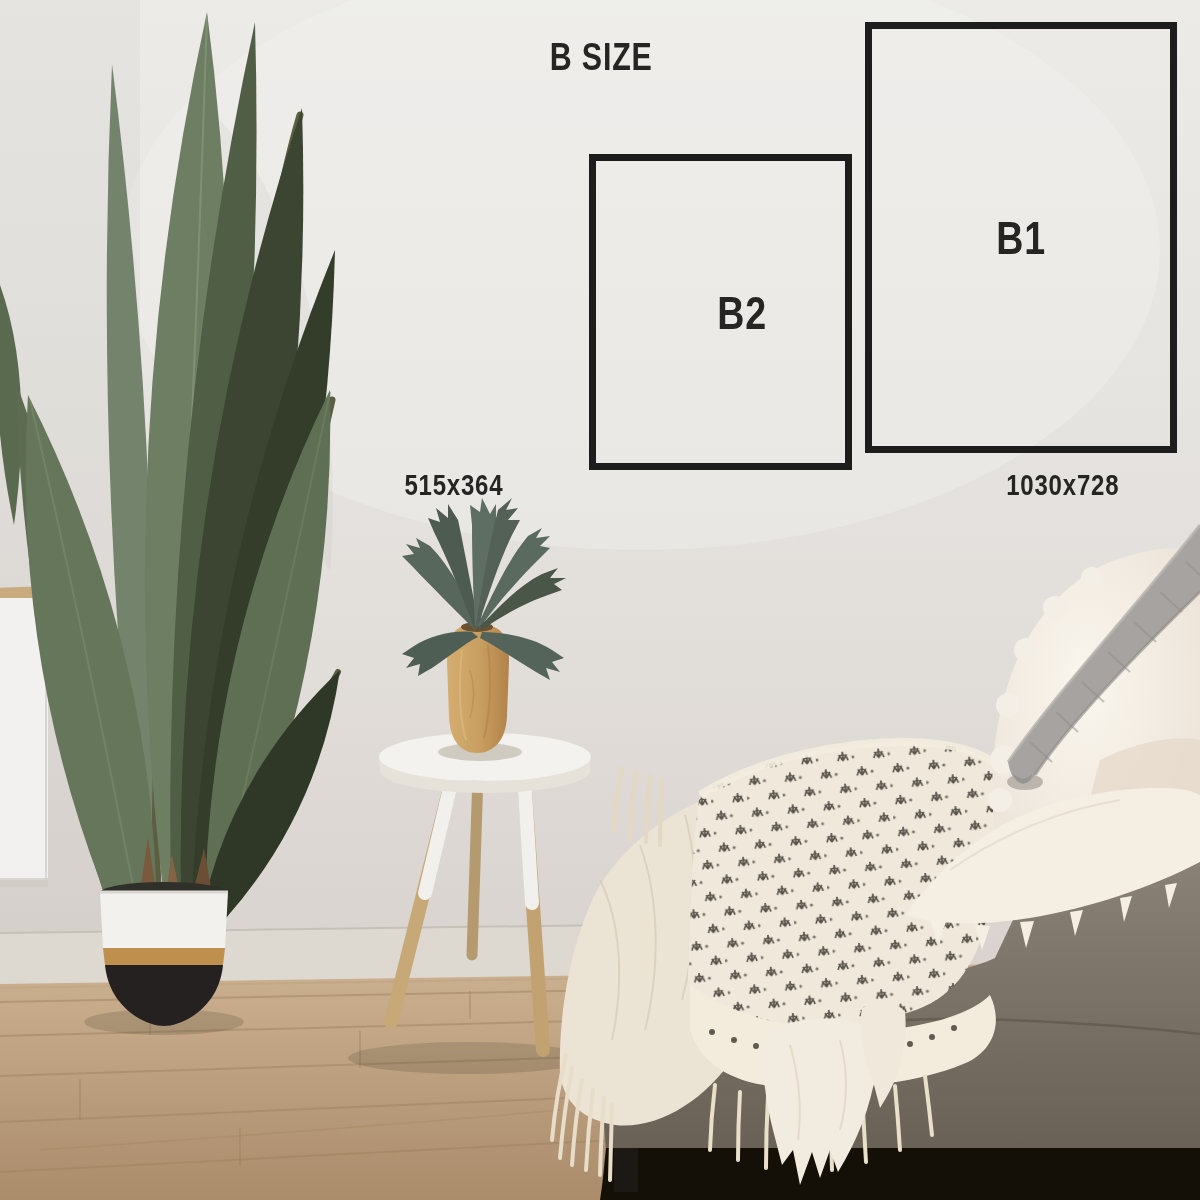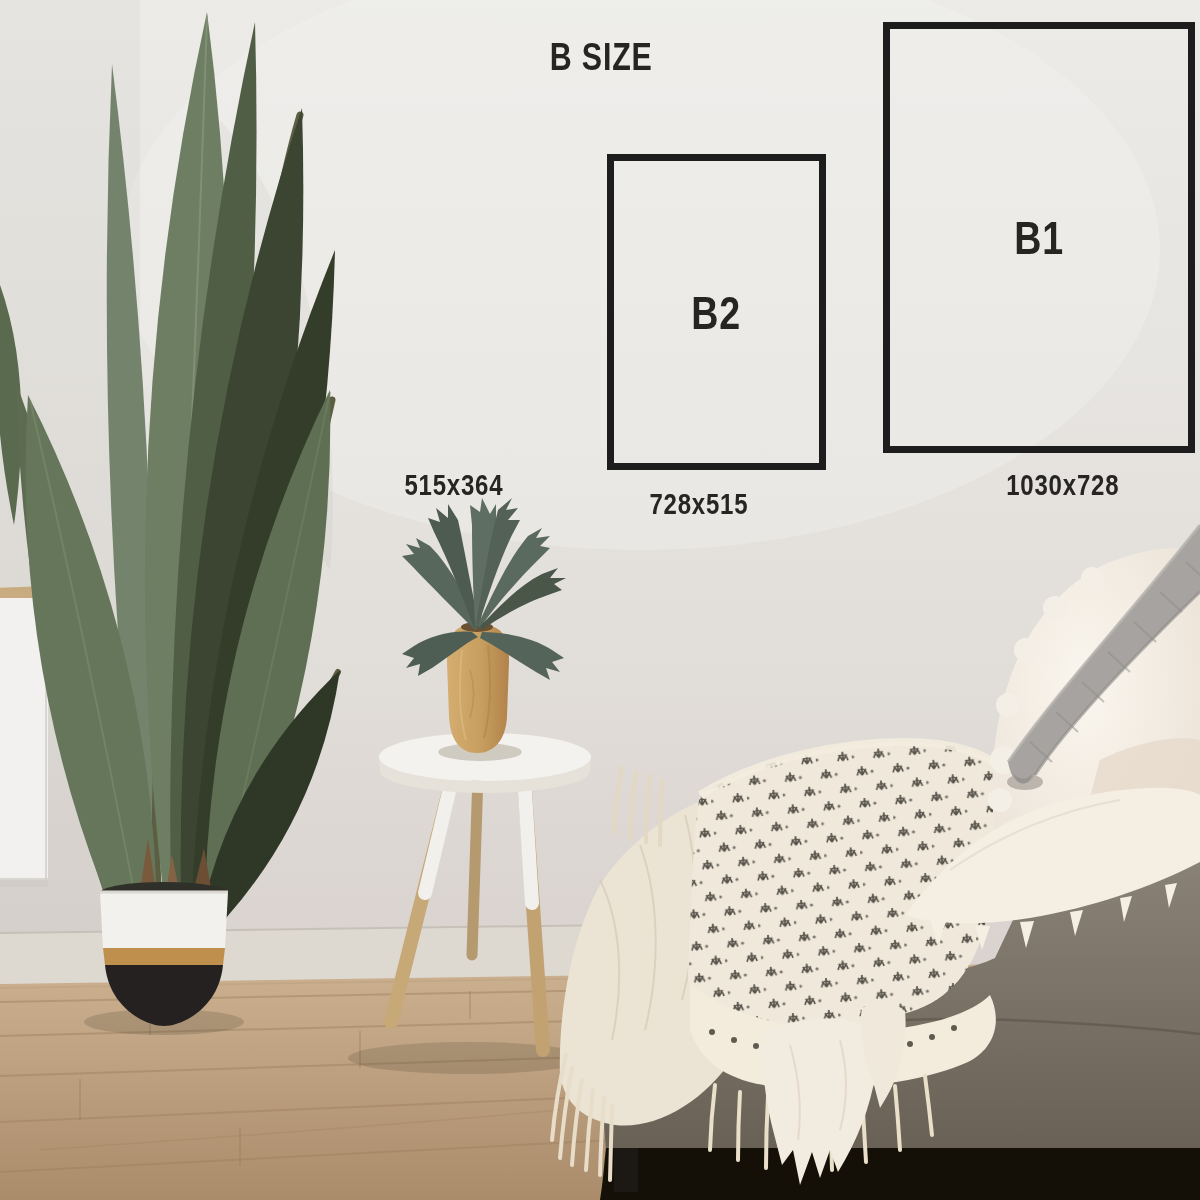--- a/index.html
+++ b/index.html
@@ -4,24 +4,24 @@
 <style>
   html,body{margin:0;padding:0;background:#ccc;}
   #stage{position:relative;width:1200px;height:1200px;overflow:hidden;
          font-family:"Liberation Sans","DejaVu Sans",sans-serif;background:#fdba74;}
   #scene{position:absolute;left:0;top:0;}
   .cond{display:inline-block;transform:scaleX(.8);transform-origin:center;
         letter-spacing:1px;white-space:nowrap;font-weight:700;color:#262524;}
   .overlay-title{position:absolute;left:451px;top:38px;width:300px;text-align:center;
         font-size:38px;line-height:1;}
   .size-frame{position:absolute;border:6px solid #1d1d1d;display:flex;
-        align-items:center;justify-content:center;background:transparent;margin-left:18px;}
+        align-items:center;justify-content:center;background:transparent;}
   .size-frame .lbl{font-size:47px;}
   #frame-b3{left:374px;top:248px;width:147px;height:210px;}
-  #frame-b2{left:589px;top:154px;width:205px;height:302px;border-width:7px;}
+  #frame-b2{left:589px;top:154px;width:205px;height:302px;border-width:7px;padding-left:44px;}
   #frame-b1{left:865px;top:22px;width:298px;height:417px;border-width:7px;}
   .size-caption{position:absolute;text-align:center;font-size:30px;line-height:1;}
   #cap-b3{left:374px;top:470px;width:159px;}
   #cap-b2{left:589px;top:489px;width:219px;}
   #cap-b1{left:907px;top:470px;width:312px;text-align:center;}
 </style>
 </head>
 <body>
 
 <div id="stage">
@@ -302,20 +302,17 @@
   <div id="frame-b2" class="size-frame">
     <span class="lbl cond">B2</span>
   </div>
   <div id="frame-b1" class="size-frame">
     <span class="lbl cond">B1</span>
   </div>
 
   <div id="cap-b3" class="size-caption">
     <span class="cond">515x364</span>
   </div>
-  <div id="cap-b2" class="size-caption">
-    <span class="cond">728x515</span>
-  </div>
   <div id="cap-b1" class="size-caption">
     <span class="cond">1030x728</span>
   </div>
 
 </div>
 
 </body></html>

